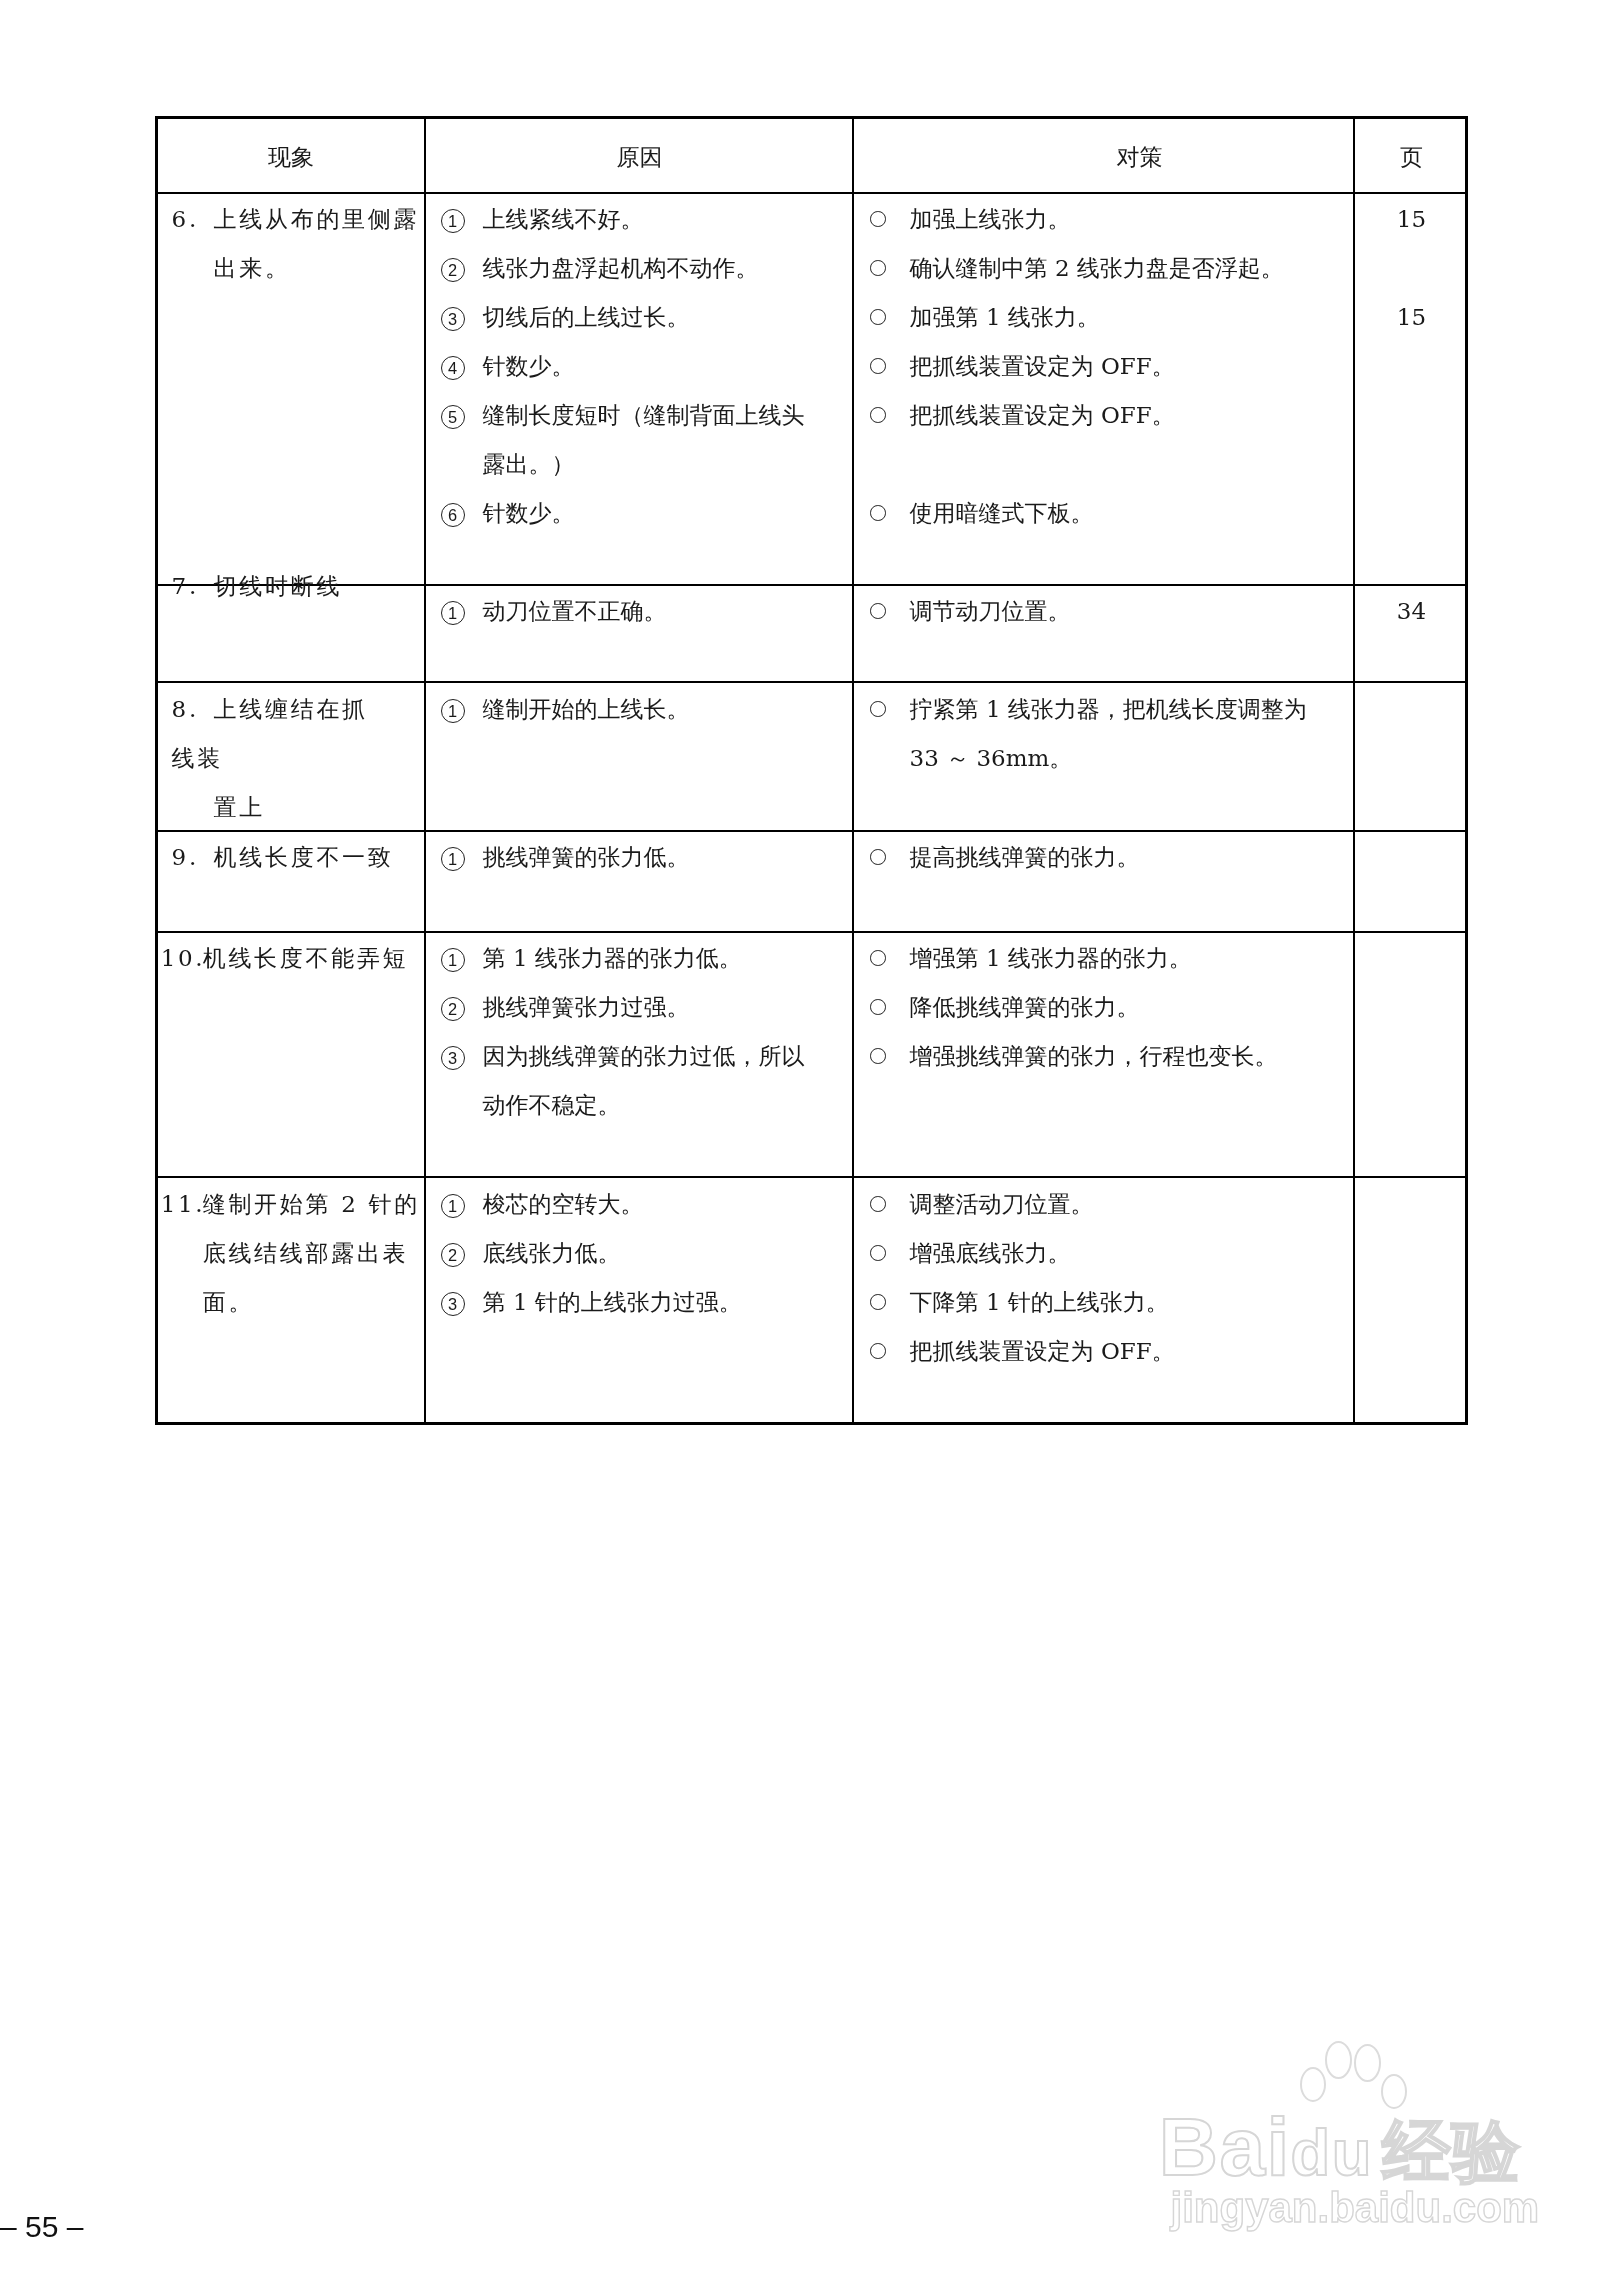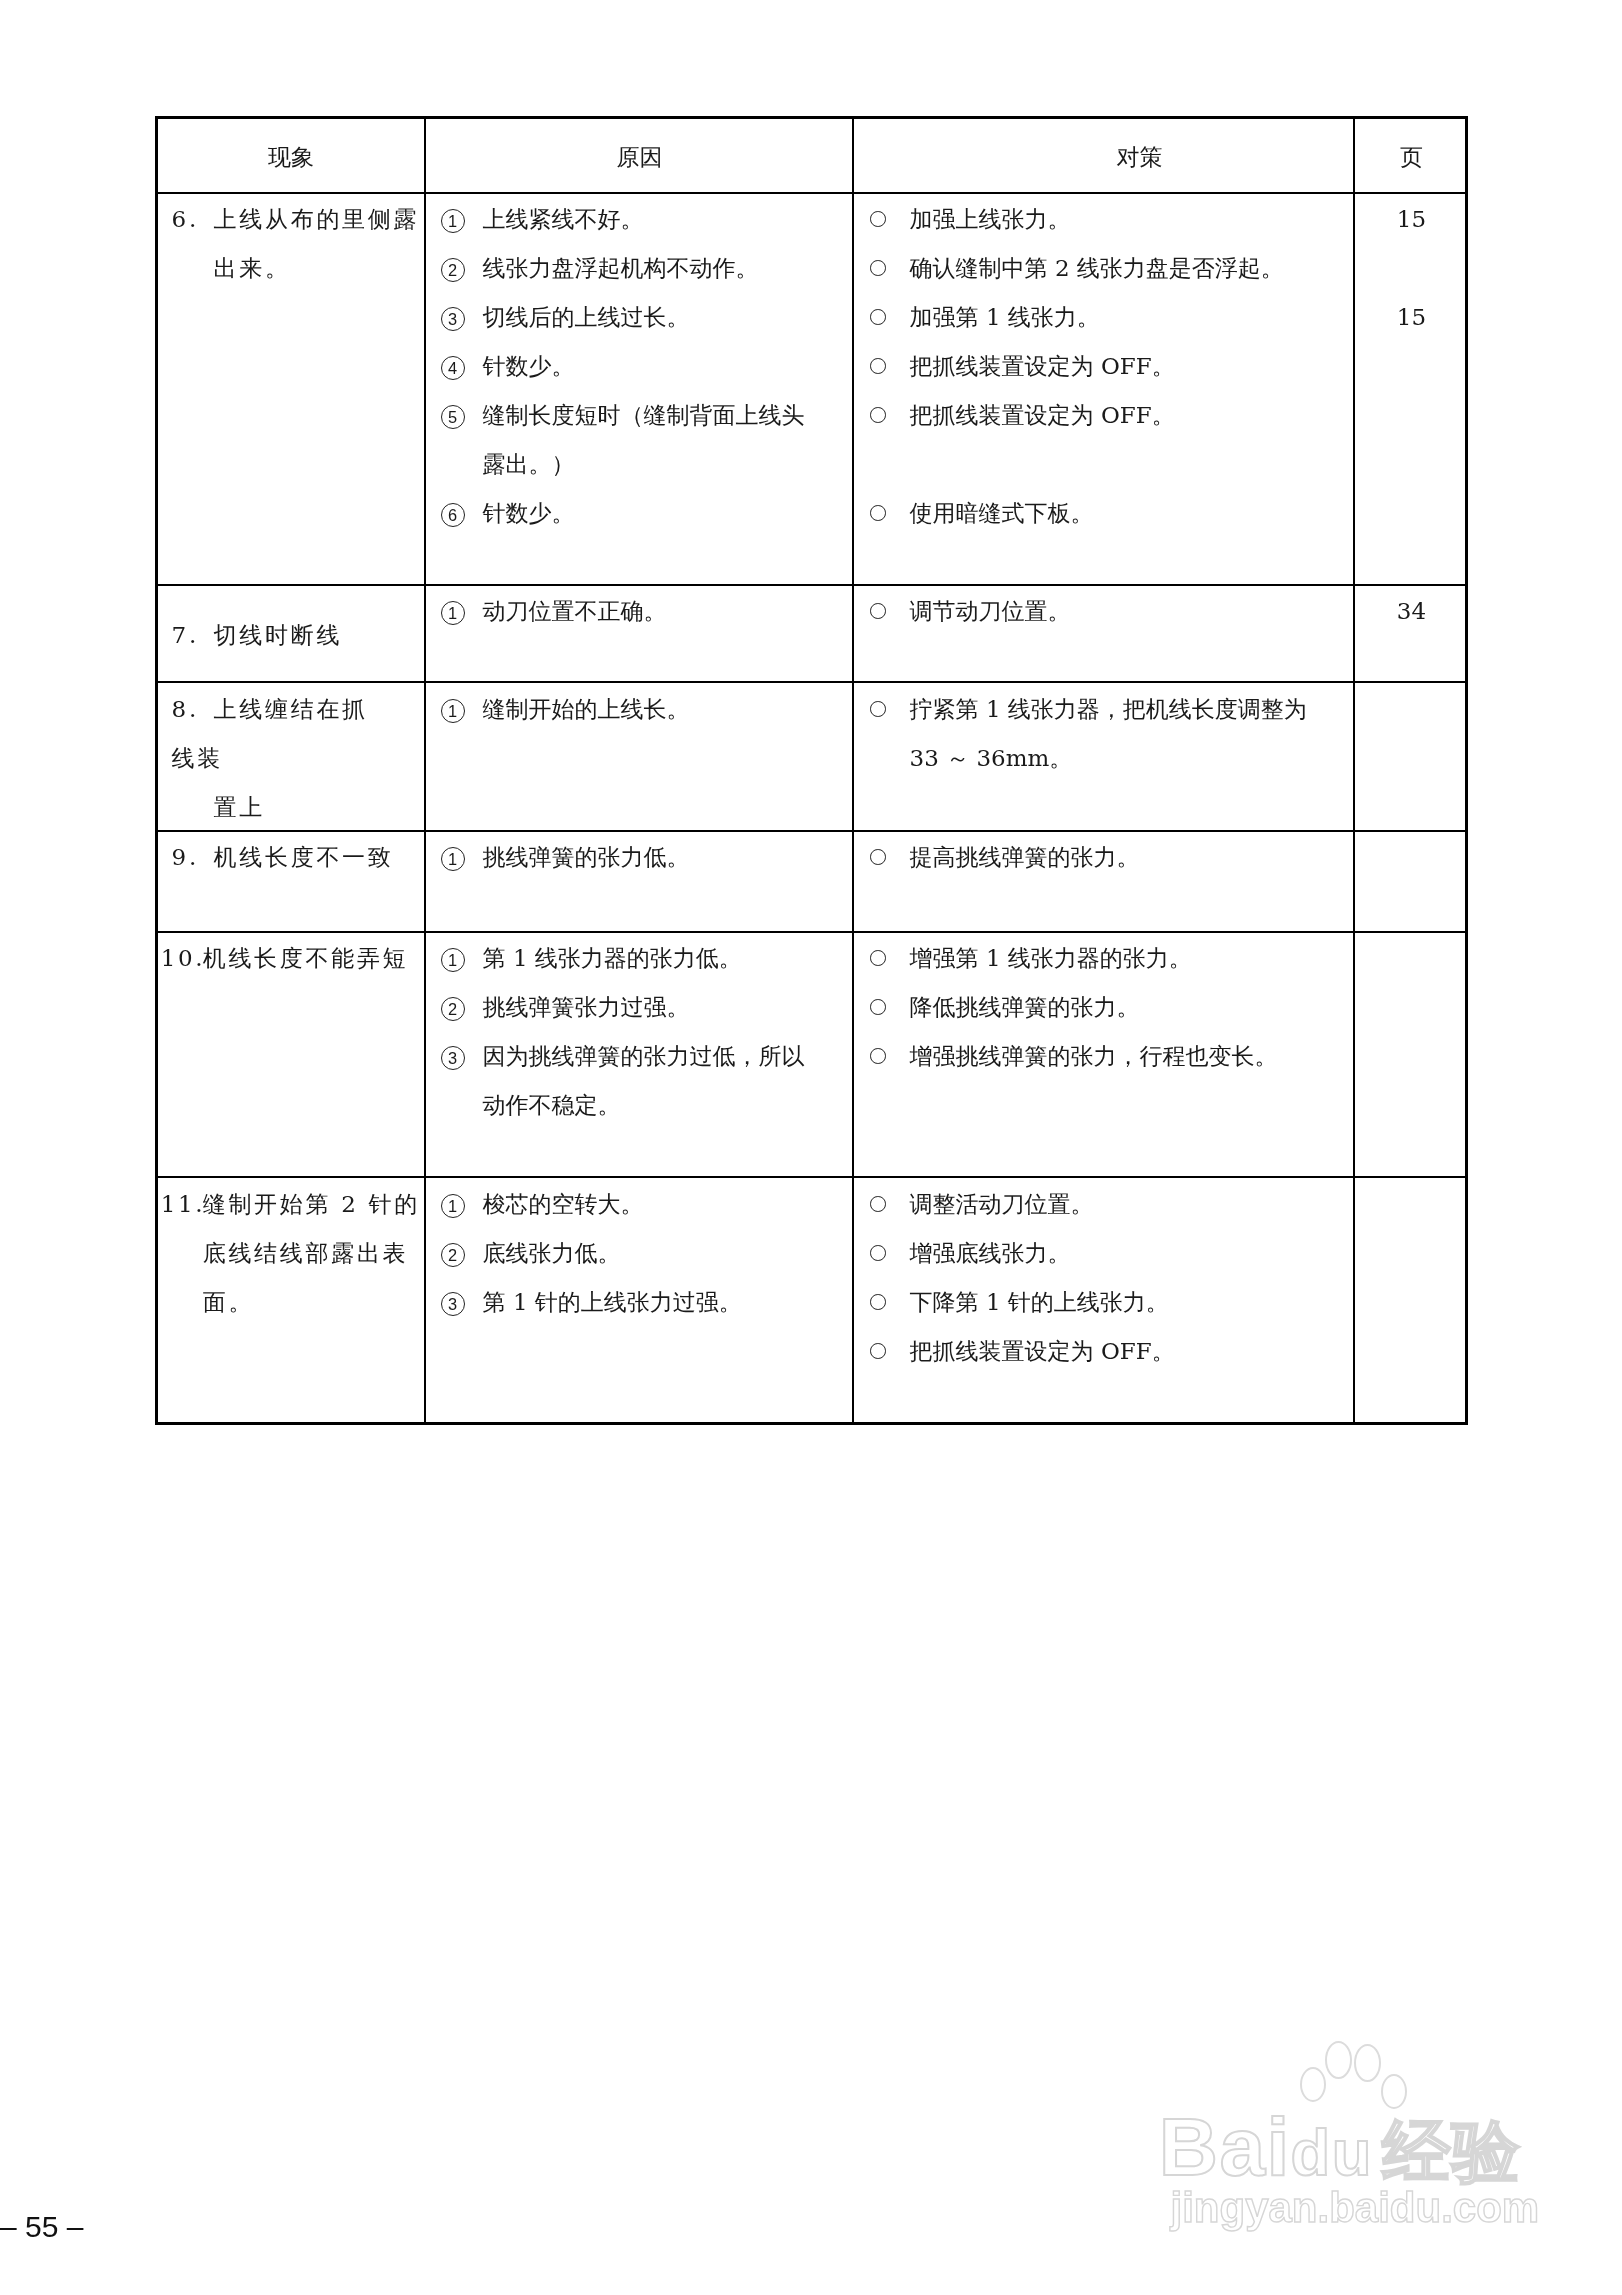--- a/index.html
+++ b/index.html
@@ -112,21 +112,21 @@
         </div>
         <div class="sym-line" style="position: absolute; left: 13.6px; right: 5.5px; top: 294px;">
           <span class="sym"><span class="ring"></span></span>
           <span class="txt">使用暗缝式下板。</span>
         </div>
       </div>
       <div class="cell pg" style="left: 1197px; top: 76px; width: 113px; height: 390px;">
         <div style="position: absolute; left: 0px; right: 0px; text-align: center; top: 0px;">15</div>
         <div style="position: absolute; left: 0px; right: 0px; text-align: center; top: 98px;">15</div>
       </div>
-      <div class="cell phen" style="left: 0px; top: 492px; width: 266px; height: 95px; padding-left: 13.6px; letter-spacing: 2.7px;">
+      <div class="cell phen" style="left: 0px; top: 443px; width: 266px; height: 95px; padding-left: 13.6px; letter-spacing: 2.7px;">
         <div><span class="num" style="display: inline-block; width: 42px;">7.</span><span>切线时断线</span></div>
       </div>
       <div class="cell" style="left: 269px; top: 468px; width: 425px; height: 95px; padding-left: 13.6px; padding-right: 6.8px;">
         <div class="sym-line">
           <span class="sym"><span class="circ-num">1</span></span>
           <span class="txt">动刀位置不正确。</span>
         </div>
       </div>
       <div class="cell" style="left: 696px; top: 468px; width: 499px; height: 95px; padding-left: 4px;">
         <div class="sym-line" style="position: absolute; left: 13.6px; right: 5.5px; top: 0px;">

